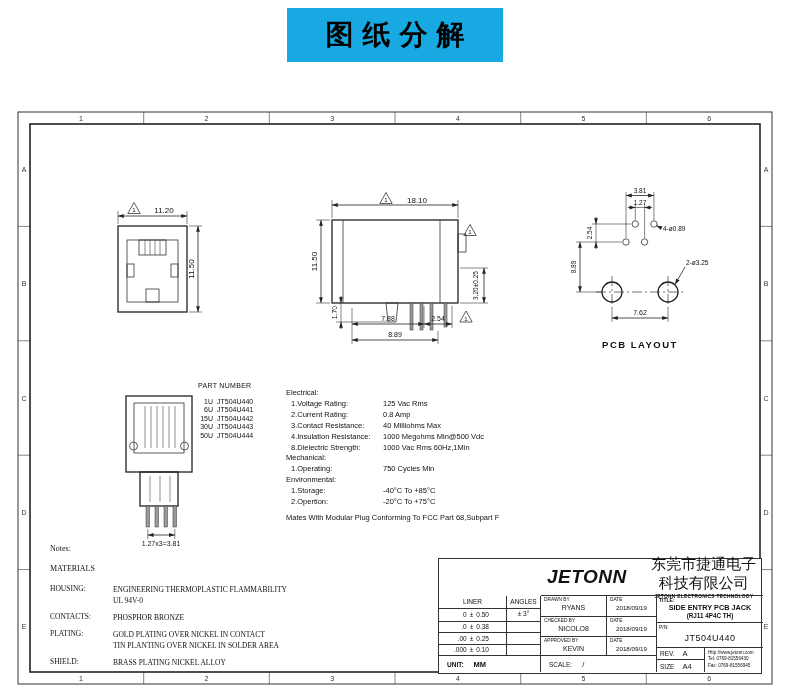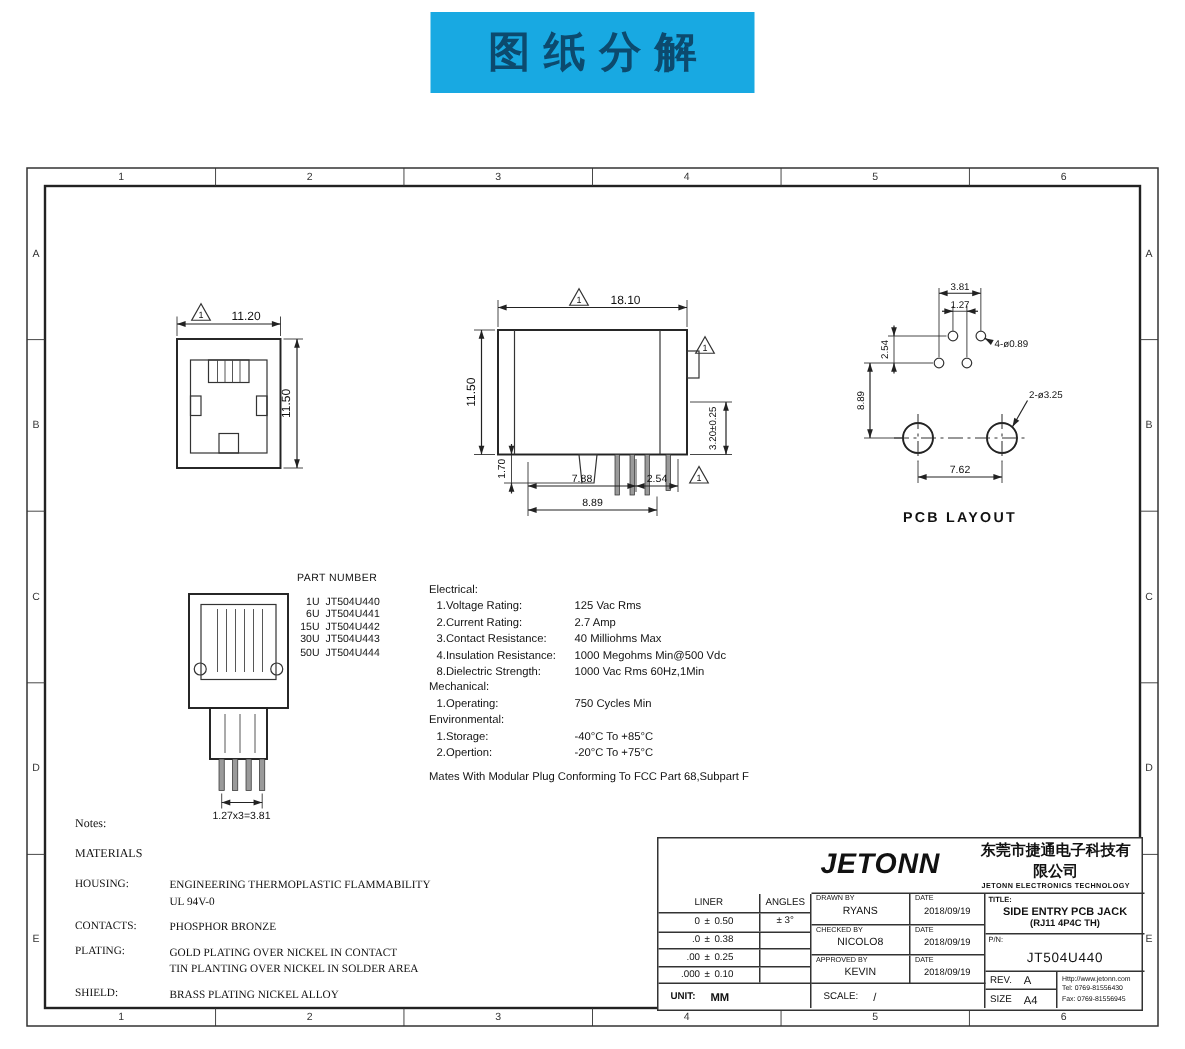--- a/index.html
+++ b/index.html
@@ -1,20 +1,20 @@
 <!DOCTYPE html>
 <html><head>
 <meta charset="utf-8">
 <style>
   * { margin:0; padding:0; box-sizing:border-box; }
   html,body { width:790px; height:699px; }
   body { position:relative; background:#ffffff; font-family:"Liberation Sans",sans-serif; color:#111; overflow:hidden; }
 
   .banner { position:absolute; left:287px; top:8px; width:216px; height:54px; background:#18a9e2; display:flex; align-items:center; justify-content:center; }
-  .banner span { color:#0c4a6e; font-size:28px; font-weight:bold; letter-spacing:9px; text-indent:9px;text-align:center; }
+  .banner span { color:#000000; font-size:28px; font-weight:bold; letter-spacing:9px; text-indent:9px;text-align:center; }
 
   .sheet-svg { position:absolute; left:0; top:0; }
   svg text { font-family:"Liberation Sans",sans-serif; fill:#111; }
   .obj  { fill:none; stroke:#222; stroke-width:1.3; }
   .obj2 { fill:none; stroke:#333; stroke-width:0.8; }
   .thin { fill:none; stroke:#444; stroke-width:0.6; }
   .pin  { fill:#9a9a9a; stroke:#333; stroke-width:0.5; }
   .ext  { stroke:#333; stroke-width:0.6; }
   .dim  { stroke:#222; stroke-width:0.8; fill:none; }
   .cl   { stroke:#333; stroke-width:0.7; stroke-dasharray:10 3 2 3; fill:none; }
@@ -42,21 +42,21 @@
   .note-value { white-space:pre-line; line-height:11px; }
 
   .tblock { position:absolute; left:438px; top:558px; width:324px; height:116px; border:1.5px solid #333; background:#fff; }
   .cell { position:absolute; }
   .c-tolhead { left:0; top:0; width:102px; height:37px; border-right:1px solid #333; border-bottom:1px solid #333; text-align:center; padding-top:8px; }
   .c-tolhead .t1 { font-size:7.5px; }
   .c-tolhead .t2 { font-size:6.8px; margin-top:2px; }
   .c-company { left:102px; top:0; width:222px; height:37px; border-bottom:1px solid #333; display:flex; align-items:center; padding:0 6px; gap:24px; }
   .logo { font-size:19px; font-weight:bold; font-style:italic; letter-spacing:0.5px; }
   .company-names { flex:1; text-align:center; }
-  .company-cn { font-size:10px; font-weight:bold; }
+  .company-cn { font-size:15px; font-weight:normal; }
   .company-en { font-size:4.8px; letter-spacing:0.3px; margin-top:1px; font-weight:bold; }
   .c-toltable { left:0; top:37px; width:102px; height:60px; border-right:1px solid #333; border-bottom:1px solid #333; }
   .tol-head { height:13px; display:flex; border-bottom:1px solid #333; font-size:6.5px; }
   .tol-head .h-liner { width:68px; border-right:1px solid #333; text-align:center; line-height:12px; }
   .tol-head .h-angles { flex:1; text-align:center; line-height:12px; }
   .tol-row { height:11.5px; display:flex; font-size:6.5px; }
   .tol-row + .tol-row { border-top:1px solid #333; }
   .tol-liner { width:68px; border-right:1px solid #333; display:flex; align-items:center; justify-content:center; gap:3px; }
   .tol-liner .r { width:16px; text-align:right; }
   .tol-liner .v { width:18px; text-align:left; }
@@ -298,21 +298,21 @@
 <div class="specs">
   <div class="spec-title">Electrical:</div>
   <div>
 
   <div class="spec-row">
       <div class="spec-label">1.Voltage Rating:</div>
       <div class="spec-value">125 Vac Rms</div>
     </div>
       <div class="spec-row">
       <div class="spec-label">2.Current Rating:</div>
-      <div class="spec-value">2.7 Amp</div>
+      <div class="spec-value">0.8 Amp</div>
     </div>
       <div class="spec-row">
       <div class="spec-label">3.Contact Resistance:</div>
       <div class="spec-value">40 Milliohms Max</div>
     </div>
       <div class="spec-row">
       <div class="spec-label">4.Insulation Resistance:</div>
       <div class="spec-value">1000 Megohms Min@500 Vdc</div>
     </div>
       <div class="spec-row">

